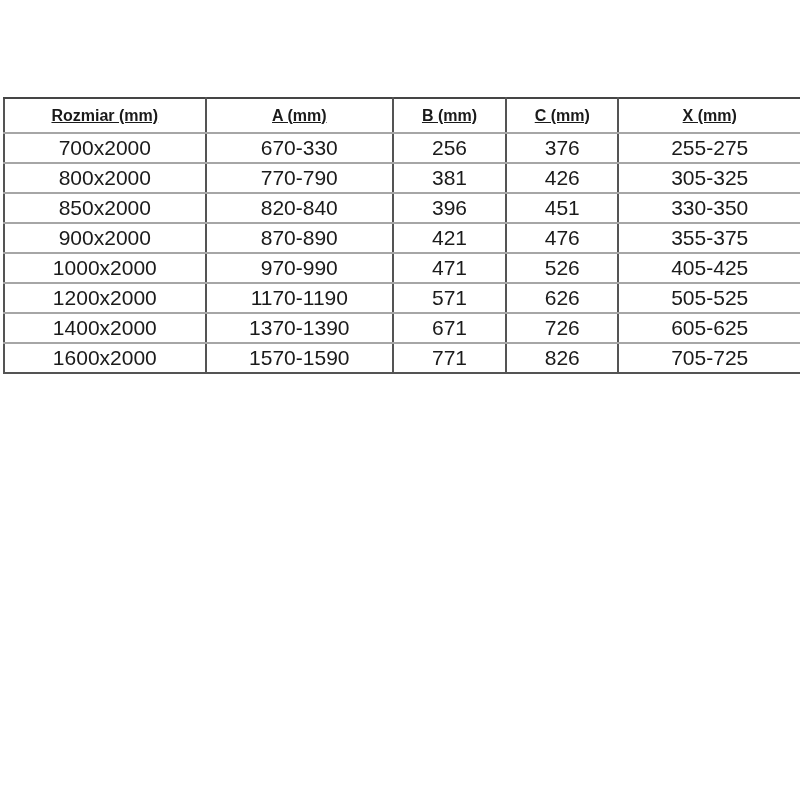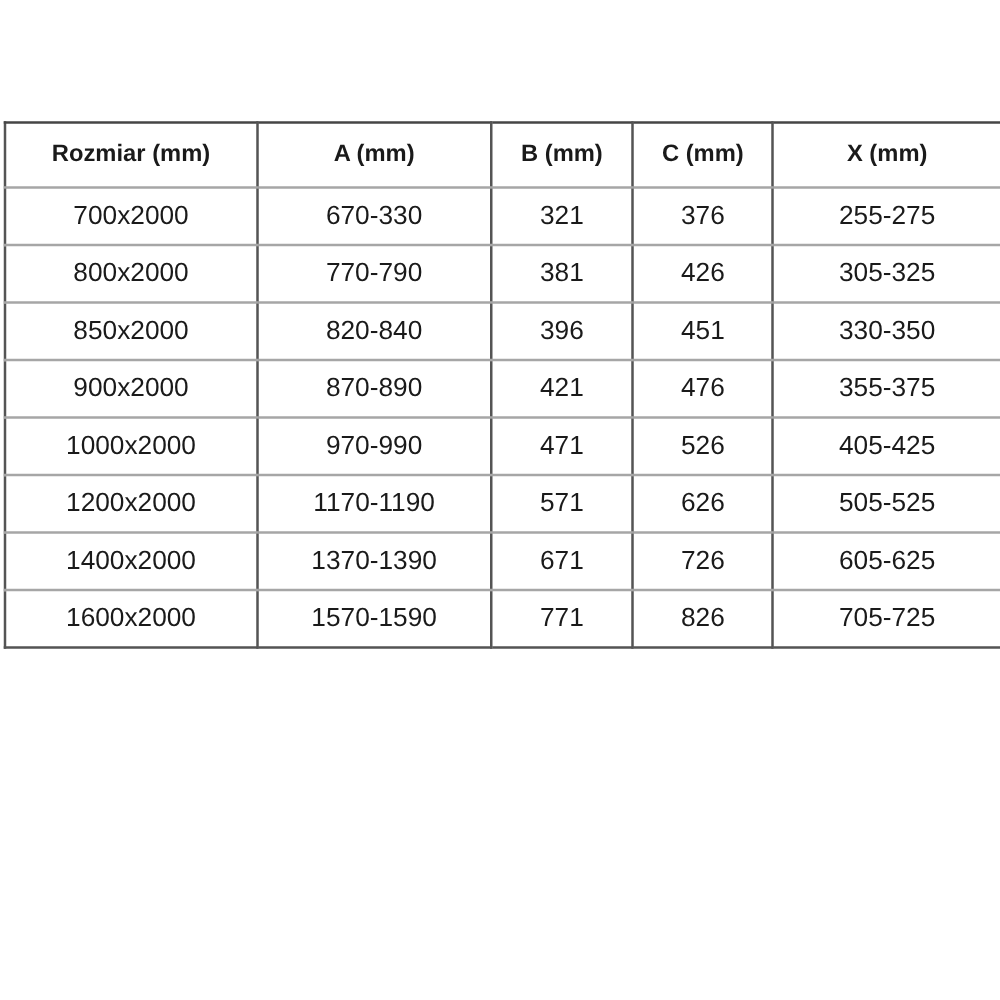--- a/index.html
+++ b/index.html
@@ -34,28 +34,29 @@
     overflow: hidden;
     
     border-left: 2px solid #545454;
     border-right: 2px solid #545454;
     
     border-top: 2px solid #a6a6a6;
     border-bottom: 2px solid #a6a6a6;
   }
   .dim-table th {
     font-weight: bold;
-    font-size: 19px;
-    height: 52px;
+    font-size: 16px;
+    height: 35px;
     border-top-color: #454545; 
+    text-decoration: underline;
   }
   .dim-table td {
     font-size: 21px;
     font-weight: 400;
-    height: 46px;
+    height: 30px;
   }
   .dim-table tbody tr:last-child td {
     border-bottom-color: #545454; 
   }
   
   col.c-rozmiar { width: 25.3%; }
   col.c-a       { width: 23.5%; }
   col.c-b       { width: 14.2%; }
   col.c-c       { width: 14.1%; }
   col.c-x       { width: 22.9%; }
@@ -78,21 +79,21 @@
         <th>A (mm)</th>
         <th>B (mm)</th>
         <th>C (mm)</th>
         <th>X (mm)</th>
       </tr>
     </thead>
     <tbody>
         <tr>
           <td>700x2000</td>
           <td>670-330</td>
-          <td>321</td>
+          <td>256</td>
           <td>376</td>
           <td>255-275</td>
         </tr>
         <tr>
           <td>800x2000</td>
           <td>770-790</td>
           <td>381</td>
           <td>426</td>
           <td>305-325</td>
         </tr>

